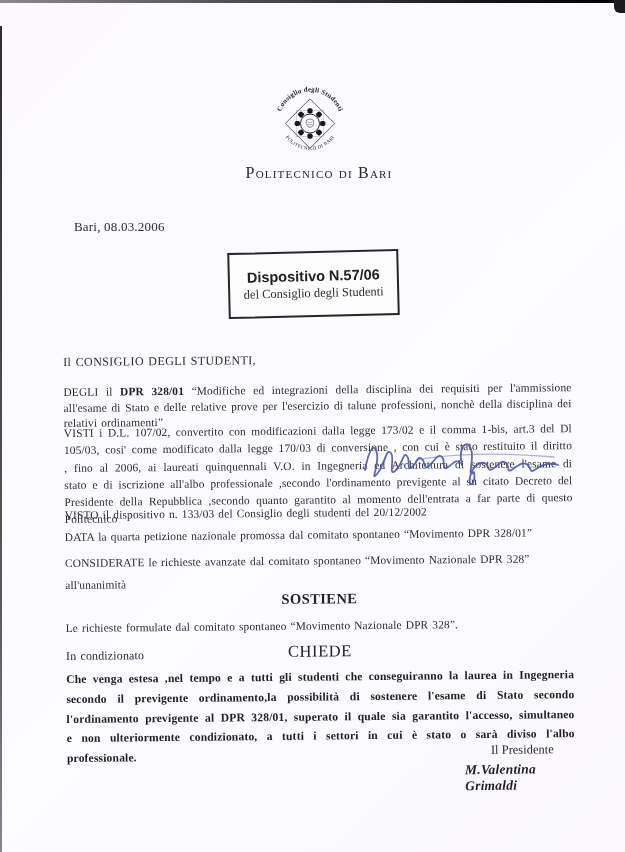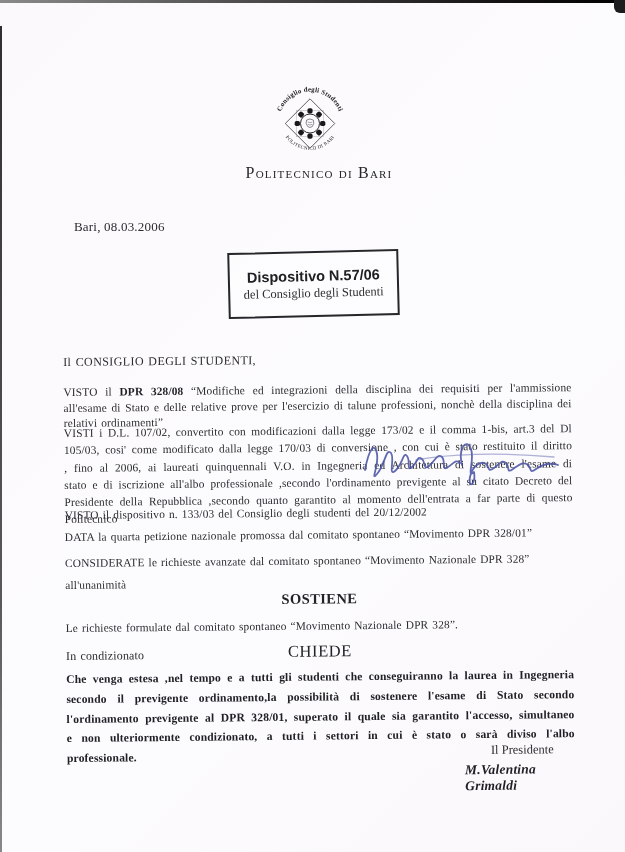--- a/index.html
+++ b/index.html
@@ -103,21 +103,21 @@
   <div class="dateline">Bari, 08.03.2006</div>
 
   <div class="dbox">
     <div class="dbox-title">Dispositivo N.57/06</div>
     <div class="dbox-sub">del Consiglio degli Studenti</div>
   </div>
 
   <div class="content">
     <p class="p-opening">Il CONSIGLIO DEGLI STUDENTI,</p>
 
-    <p class="p-visto-dpr"><span>VISTO il </span><b>DPR 328/08</b><span> “Modifiche ed integrazioni della disciplina dei requisiti per l'ammissione all'esame di Stato e delle relative prove per l'esercizio di talune professioni, nonchè della disciplina dei relativi ordinamenti”</span></p>
+    <p class="p-visto-dpr"><span>DEGLI il </span><b>DPR 328/01</b><span> “Modifiche ed integrazioni della disciplina dei requisiti per l'ammissione all'esame di Stato e delle relative prove per l'esercizio di talune professioni, nonchè della disciplina dei relativi ordinamenti”</span></p>
 
     <p class="p-visti-dl">VISTI i D.L. 107/02, convertito con modificazioni dalla legge 173/02 e il comma 1-bis, art.3 del Dl 105/03, cosi' come modificato dalla legge 170/03 di conversione , con cui è stato restituito il diritto , fino al 2006, ai laureati quinquennali V.O. in Ingegneria ed Architettura di sostenere l'esame di stato e di iscrizione all'albo professionale ,secondo l'ordinamento previgente al su citato Decreto del Presidente della Repubblica ,secondo quanto garantito al momento dell'entrata  a far parte di questo Politecnico</p>
 
     <p class="p-visto-disp">VISTO il dispositivo n. 133/03 del Consiglio degli studenti del 20/12/2002</p>
 
     <p class="p-data">DATA  la quarta petizione nazionale promossa dal comitato spontaneo “Movimento DPR 328/01”</p>
 
     <p class="p-considerate">CONSIDERATE le richieste avanzate dal comitato spontaneo “Movimento Nazionale DPR 328”</p>
 
     <p class="p-unanimita">all'unanimità</p>

